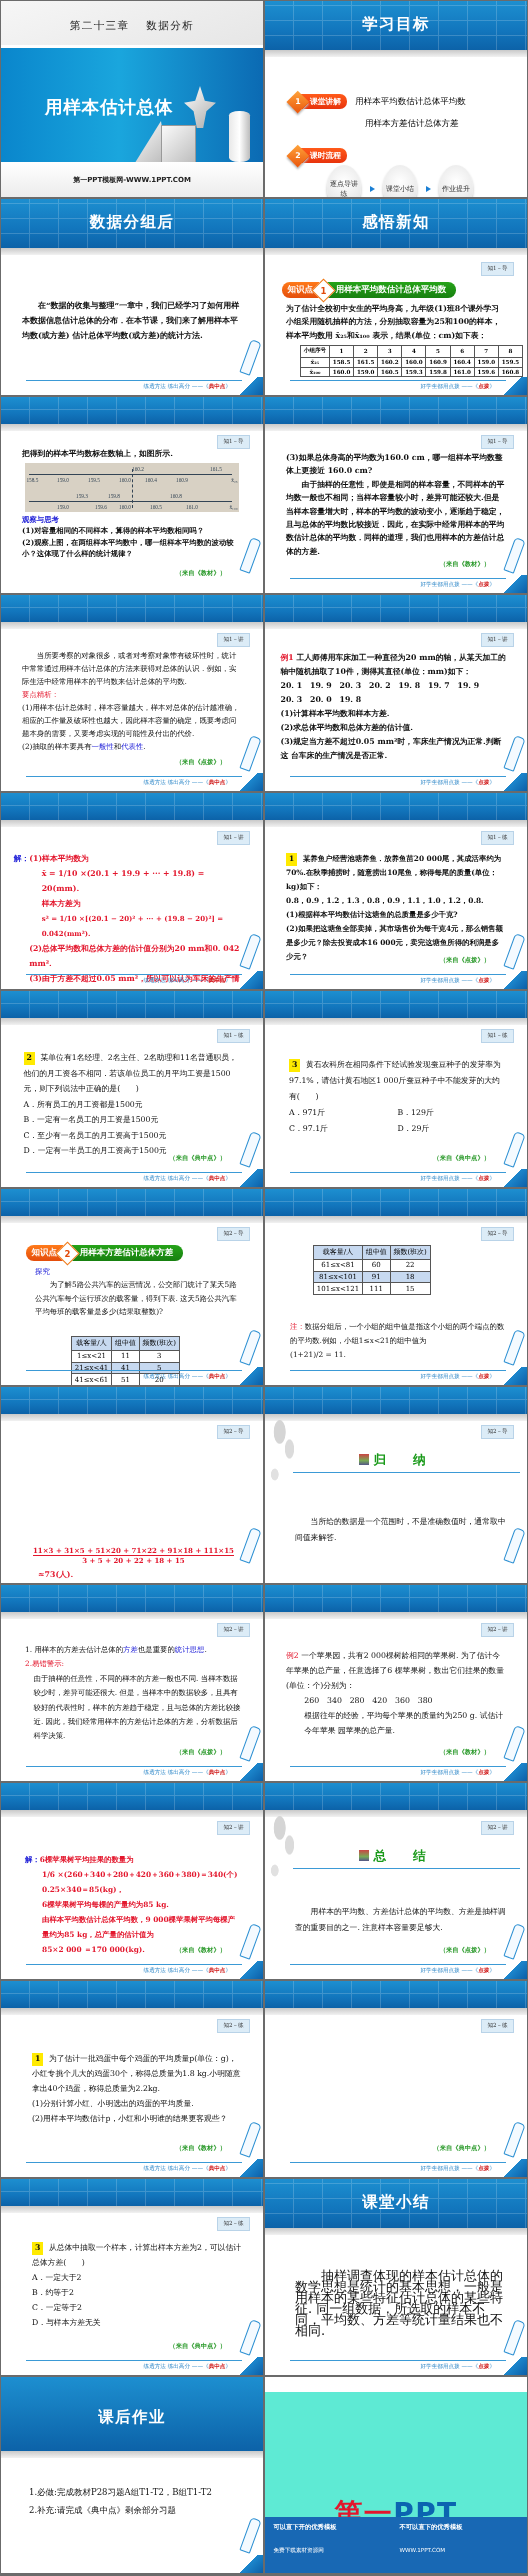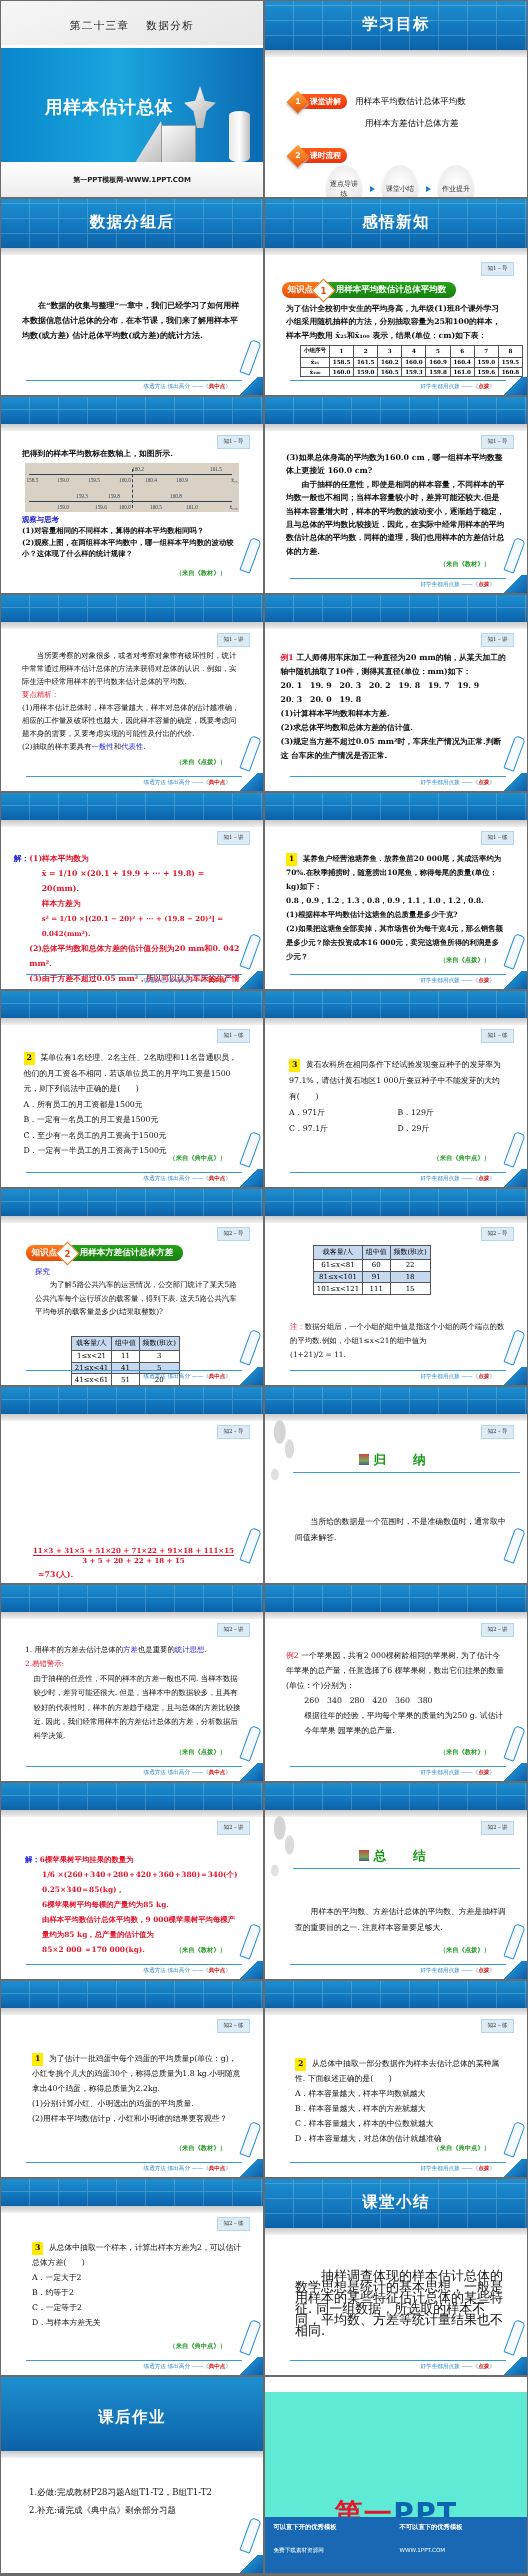--- a/index.html
+++ b/index.html
@@ -587,27 +587,20 @@
       </div>
     <div class="pen"></div>
       <div class="curl"></div>
   </div>
 
   <div class="slide">
     <div class="band">
         <div class="grid-lines"></div>
       </div>
     <div class="tag">知2－练</div>
-    <div class="body plain" style="top:75px;left:30px;font-size:7.8px;line-height:15px">
-      <div><span class="numbadge">2</span><span>从总体中抽取一部分数据作为样本去估计总体的某种属性. 下面叙述正确的是(　　)</span></div>
-      <div>A．样本容量越大，样本平均数就越大</div>
-      <div>B．样本容量越大，样本的方差就越大</div>
-      <div>C．样本容量越大，样本的中位数就越大</div>
-      <div>D．样本容量越大，对总体的估计就越准确</div>
-    </div>
     <div class="source">（来自《典中点》）</div>
     <div class="footer">
         <div class="line"></div>
         <div class="slogan"><span>好学生都用点拨 ——《</span><b>点拨</b><span>》</span></div>
       </div>
     <div class="pen"></div>
       <div class="curl"></div>
   </div>
 
   <div class="slide">

